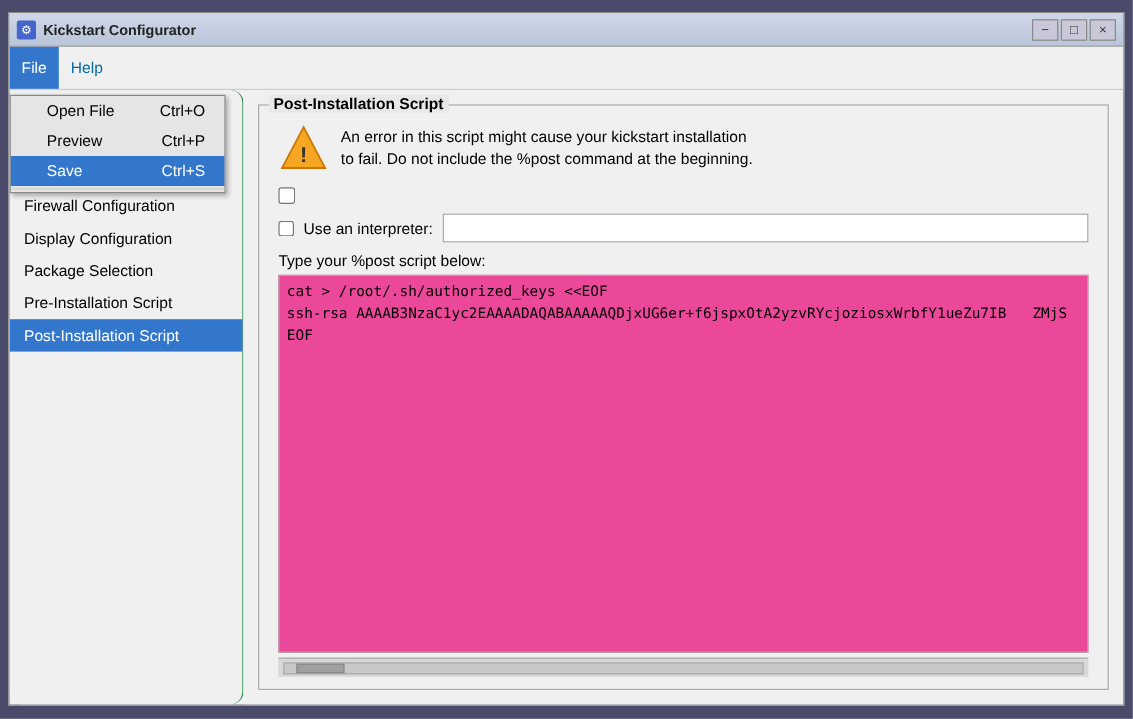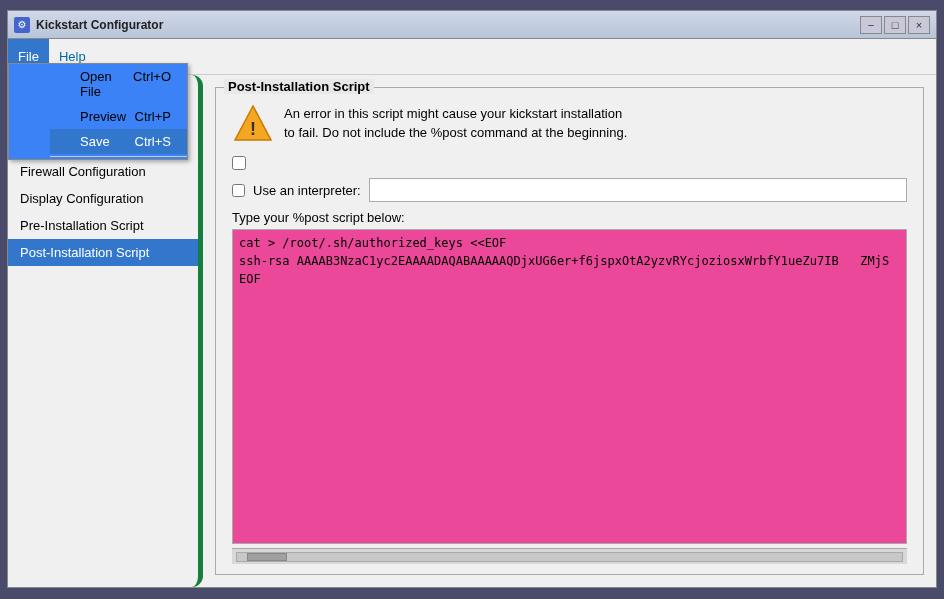--- a/index.html
+++ b/index.html
@@ -98,28 +98,27 @@
     }
 
     .menu-item.active {
       background: #3377cc;
       color: white;
     }
 
     
     .dropdown {
       position: absolute;
-      top: 24px;
+      top: 40px;
       left: 0;
-      background: #3b82f6;
+      background: #e5e5e5;
       border: 1px solid #888;
       z-index: 100;
       min-width: 180px;
       box-shadow: 2px 2px 4px rgba(0,0,0,0.3);
-      padding-left: 41px;
     }
 
     .dropdown-item {
       display: flex;
       justify-content: space-between;
       padding: 5px 16px 5px 30px;
       cursor: pointer;
       font-size: 13px;
       color: #000;
     }
@@ -145,21 +144,21 @@
     .main-content {
       display: flex;
       flex: 1;
       overflow: hidden;
     }
 
     
     .sidebar {
       width: 195px;
       background: #f0f0f0;
-      border-right: 5px solid #15803d;
+      border-right: 1px solid #15803d;
       display: flex;
       flex-direction: column;
       padding-top: 2px;
       border-radius: 11px;
     }
 
     .sidebar-item {
       padding: 6px 12px;
       cursor: pointer;
       font-size: 13px;
@@ -354,20 +353,21 @@
   </div>
 
   <div class="main-content">
 
     <div class="sidebar">
       <div class="sidebar-item">Partition Information</div>
       <div class="sidebar-item">Network Configuration</div>
       <div class="sidebar-item">Authentication</div>
       <div class="sidebar-item">Firewall Configuration</div>
       <div class="sidebar-item">Display Configuration</div>
+      <div class="sidebar-item">Package Selection</div>
       <div class="sidebar-item">Pre-Installation Script</div>
       <div class="sidebar-item active">Post-Installation Script</div>
     </div>
 
     <div class="content-panel">
       <div class="group-box">
         <span class="group-box-label">Post-Installation Script</span>
 
         <div class="alert-banner">
           <svg class="warning-icon" viewBox="0 0 42 42" xmlns="http://www.w3.org/2000/svg">

